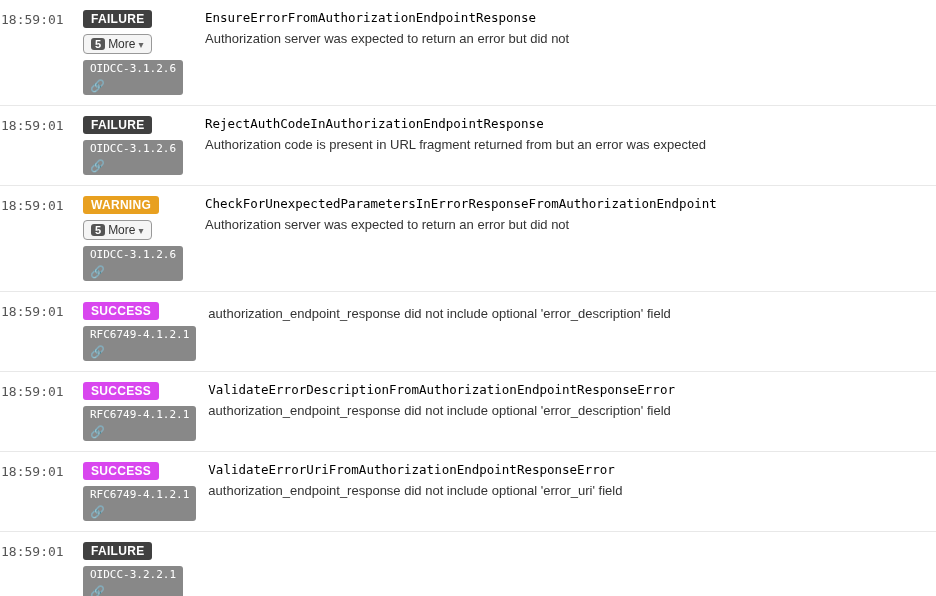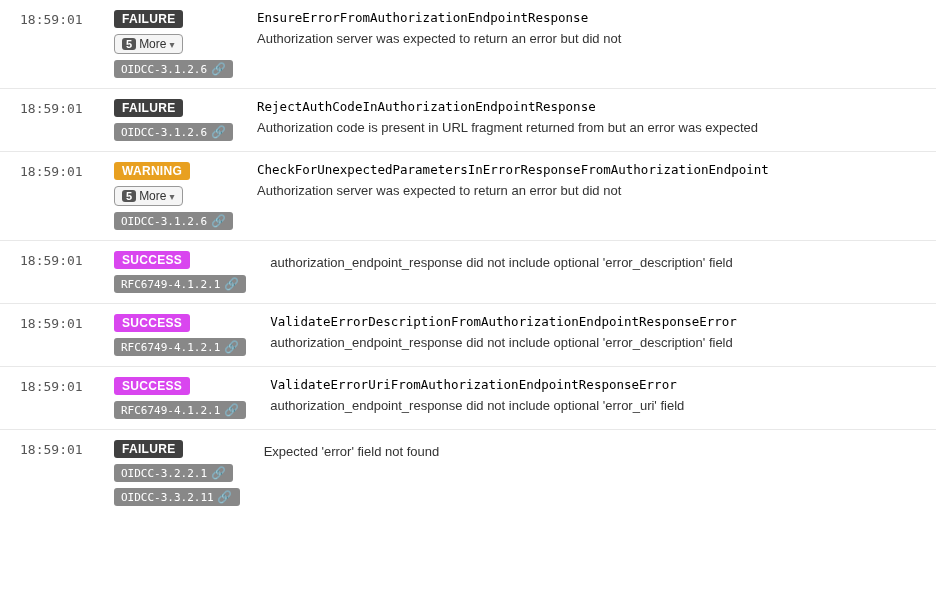--- a/index.html
+++ b/index.html
@@ -9,23 +9,23 @@
       background: #fff;
       color: #333;
     }
     .log-container {
       width: 936px;
       min-height: 596px;
     }
     .log-row {
       display: flex;
       align-items: flex-start;
-      padding: 10px 20px;
+      padding: 10px 1px;
       border-bottom: 1px solid #e8e8e8;
-      gap: 24px;
+      gap: 12px;
     }
     .log-row:last-child {
       border-bottom: none;
     }
     .timestamp {
       font-family: monospace;
       font-size: 13px;
       color: #555;
       min-width: 70px;
       padding-top: 2px;
@@ -46,28 +46,29 @@
       color: #fff;
       text-transform: uppercase;
       letter-spacing: 0.3px;
     }
     .badge-failure { background: #404040; }
     .badge-warning { background: #e8a020; }
     .badge-success { background: #d946ef; }
 
     .tag {
       display: inline-flex;
-      align-items: flex-end;
+      align-items: flex-start;
       gap: 4px;
       padding: 2px 7px;
       border-radius: 3px;
       background: #888;
       color: #fff;
       font-size: 11px;
       font-family: monospace;
+      flex-direction: column;
     }
     .tag .link-icon {
       font-size: 12px;
       opacity: 0.85;
     }
 
     .more-btn {
       display: inline-flex;
       align-items: center;
       gap: 3px;
@@ -214,16 +215,15 @@
         <span class="tag">
           <span>OIDCC-3.2.2.1</span>
           <span class="link-icon">🔗</span>
         </span>
         <span class="tag">
           <span>OIDCC-3.3.2.11</span>
           <span class="link-icon">🔗</span>
         </span>
       </div>
       <div class="content-col">
-        <div class="test-message">Expected 'error' field not found</div>
       </div>
     </div>
   </div>
 
 </body></html>

